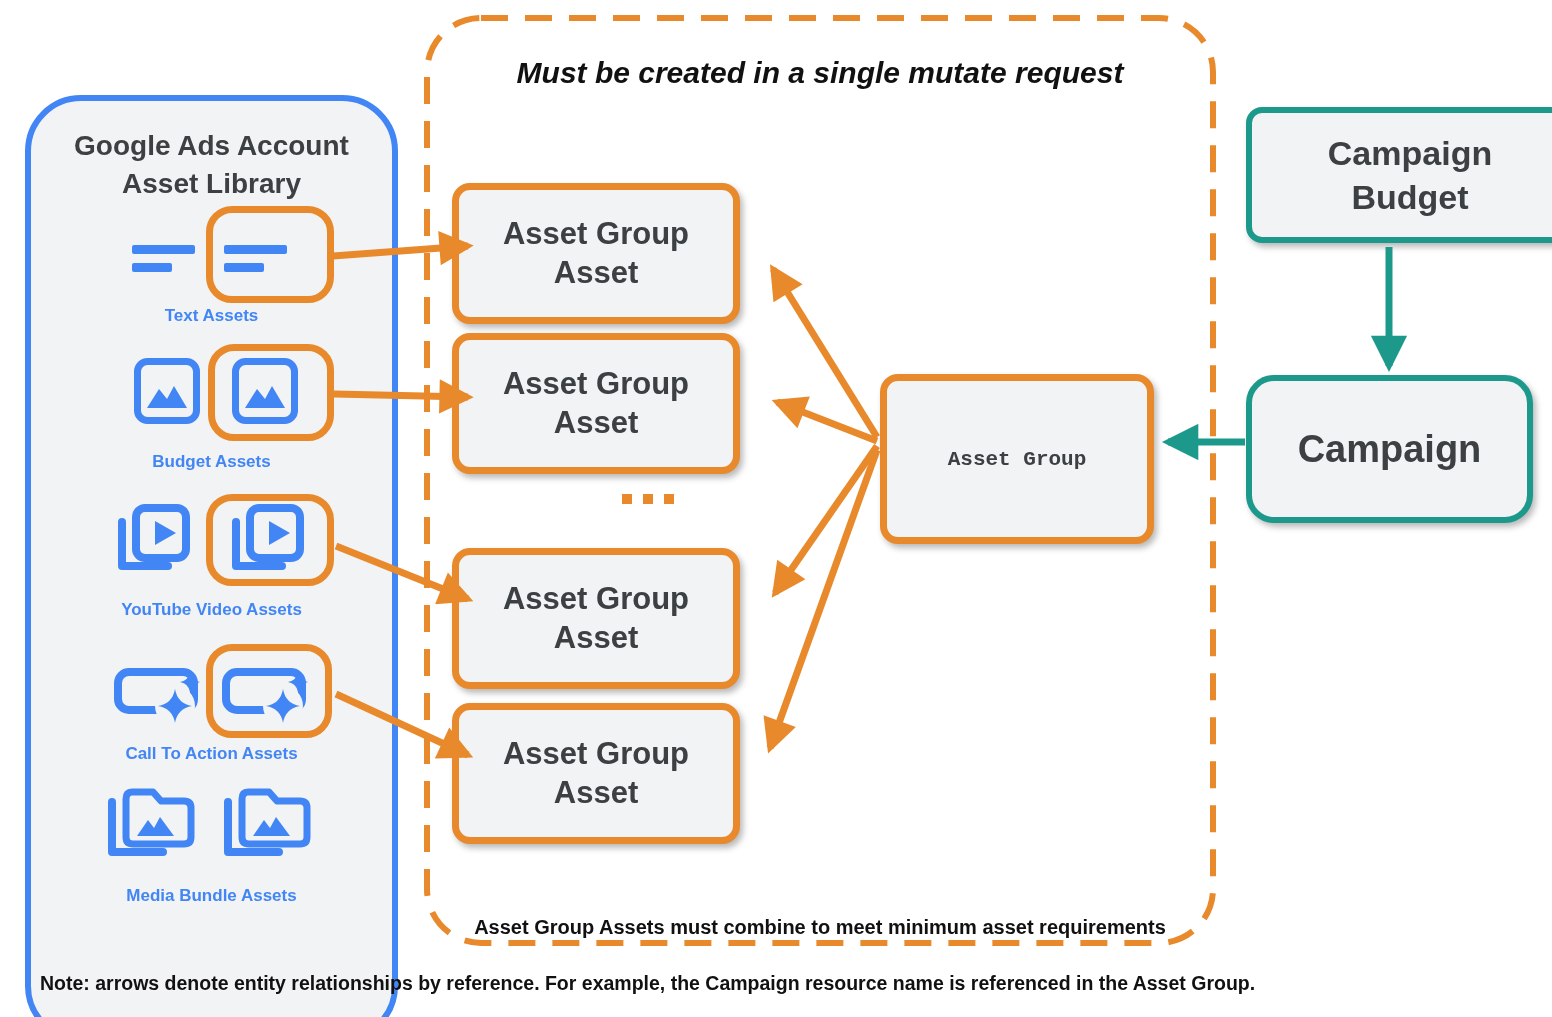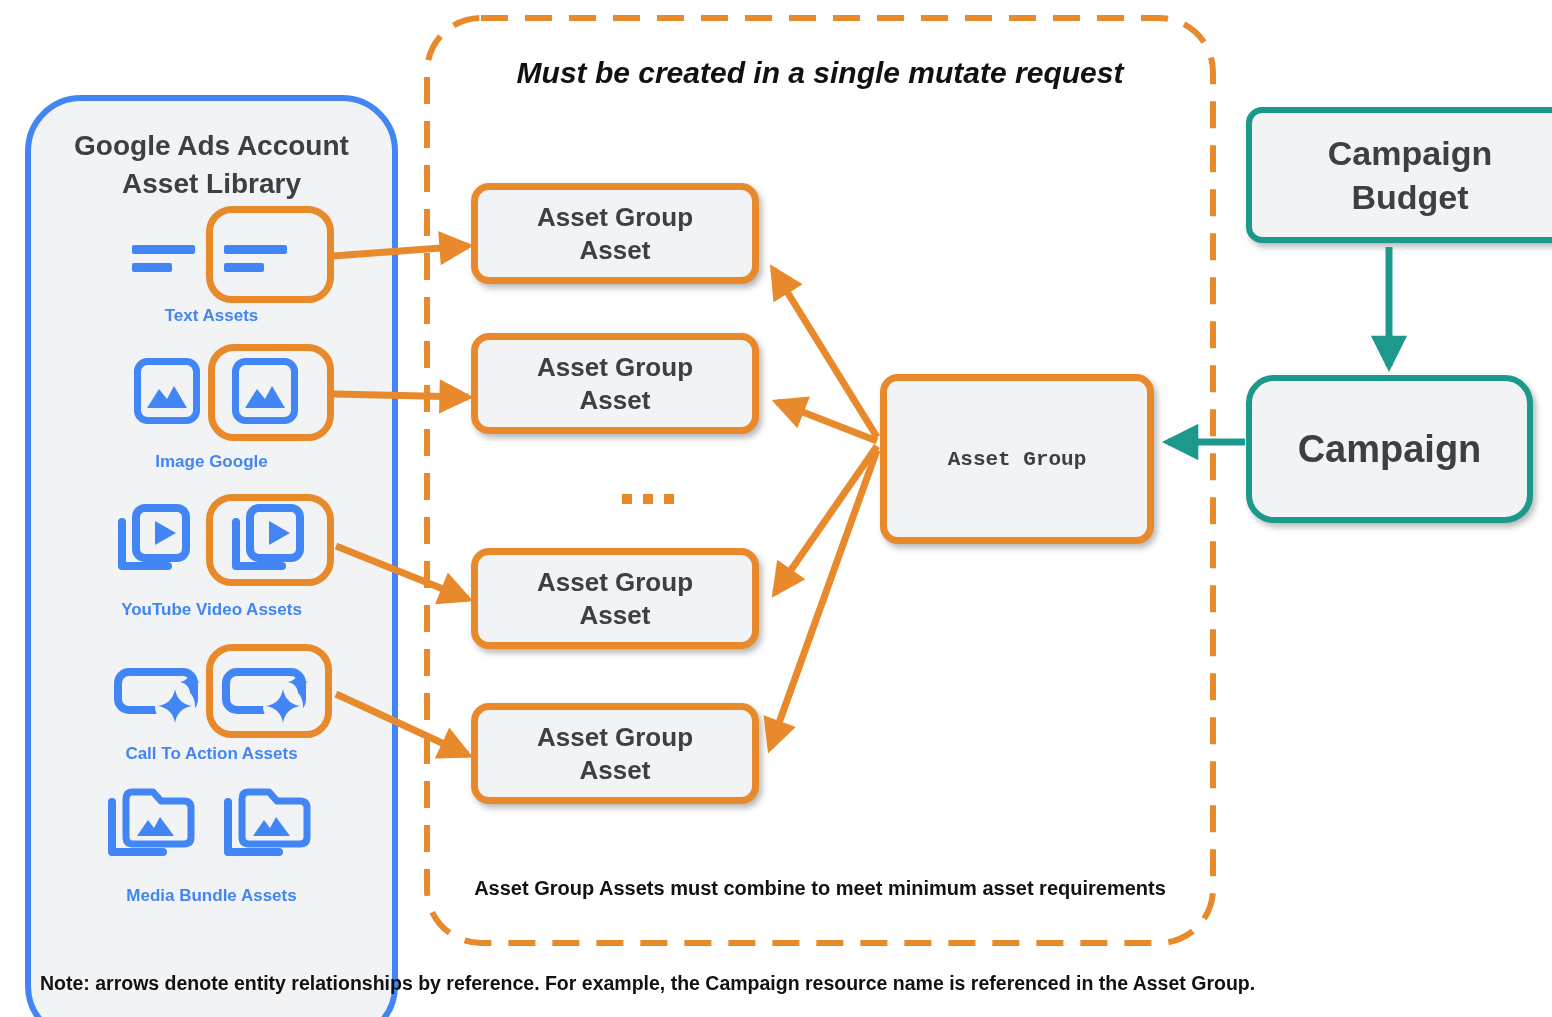--- a/index.html
+++ b/index.html
@@ -42,36 +42,36 @@
   
   .node{
     position:absolute;background:var(--fill);
     display:flex;align-items:center;justify-content:center;text-align:center;
     font-weight:bold;color:var(--ink);
     box-shadow:3px 4px 6px rgba(0,0,0,.28);
     z-index:2;
   }
   .node-orange{border:7px solid var(--orange);border-radius:18px;}
   .node-teal{border:6px solid var(--teal);border-radius:16px;}
-  .aga{left:471px;width:288px;height:101px;font-size:26px;line-height:1.25;}
+  .aga{left:452px;width:288px;height:141px;font-size:31px;line-height:1.25;}
   .aga span{display:inline-block;width:210px;}
   .asset-group{left:880px;top:374px;width:274px;height:170px;font-size:21px;font-family:Liberation Mono, monospace;}
   .campaign-budget{left:1246px;top:107px;width:328px;height:136px;font-size:34px;line-height:1.3;}
   .campaign-budget span{display:inline-block;width:230px;}
   .campaign{left:1246px;top:375px;width:287px;height:148px;font-size:38px;border-radius:28px;}
 
   
   .mutate-title{
     position:absolute;left:427px;top:50px;width:786px;text-align:center;
     font-size:30px;font-weight:bold;font-style:italic;color:var(--black);
     line-height:1.55;z-index:2;
   }
   .mutate-title span{display:block;}
   .mutate-caption{
-    position:absolute;left:427px;top:877px;width:786px;text-align:center;
+    position:absolute;left:427px;top:916px;width:786px;text-align:center;
     font-size:20px;font-weight:bold;color:var(--black);z-index:2;
   }
   .dots{position:absolute;left:622px;top:494px;display:flex;gap:11px;z-index:2;}
   .dots i{display:block;width:10px;height:10px;background:var(--orange);}
 
   
   .note{
     position:absolute;left:40px;top:972px;width:1480px;
     font-size:19.5px;font-weight:bold;color:var(--black);z-index:2;
   }
@@ -109,21 +109,21 @@
   <div class="lib-label" style="top:306px;">Text Assets</div>
 
   <svg class="lib-icon" style="left:134px;top:358px;" width="66" height="66" viewBox="0 0 66 66">
     <rect class="bl-s7" x="3.5" y="3.5" width="59" height="59" rx="10"></rect>
     <polygon class="bl-f" points="13,50 25,31 33,41 40,28 53,50"></polygon>
   </svg>
   <svg class="lib-icon" style="left:232px;top:358px;" width="66" height="66" viewBox="0 0 66 66">
     <rect class="bl-s7" x="3.5" y="3.5" width="59" height="59" rx="10"></rect>
     <polygon class="bl-f" points="13,50 25,31 33,41 40,28 53,50"></polygon>
   </svg>
-  <div class="lib-label" style="top:452px;">Image Google</div>
+  <div class="lib-label" style="top:452px;">Budget Assets</div>
 
   <svg class="lib-icon" style="left:110px;top:502px;" width="84" height="78" viewBox="0 0 84 78">
     <path class="bl-s8" d="M12 20 V64 H58"></path>
     <rect class="bl-s8" x="26" y="6" width="50" height="50" rx="9"></rect>
     <polygon class="bl-f" points="45,19 45,43 66,31"></polygon>
   </svg>
   <svg class="lib-icon" style="left:224px;top:502px;" width="84" height="78" viewBox="0 0 84 78">
     <path class="bl-s8" d="M12 20 V64 H58"></path>
     <rect class="bl-s8" x="26" y="6" width="50" height="50" rx="9"></rect>
     <polygon class="bl-f" points="45,19 45,43 66,31"></polygon>

